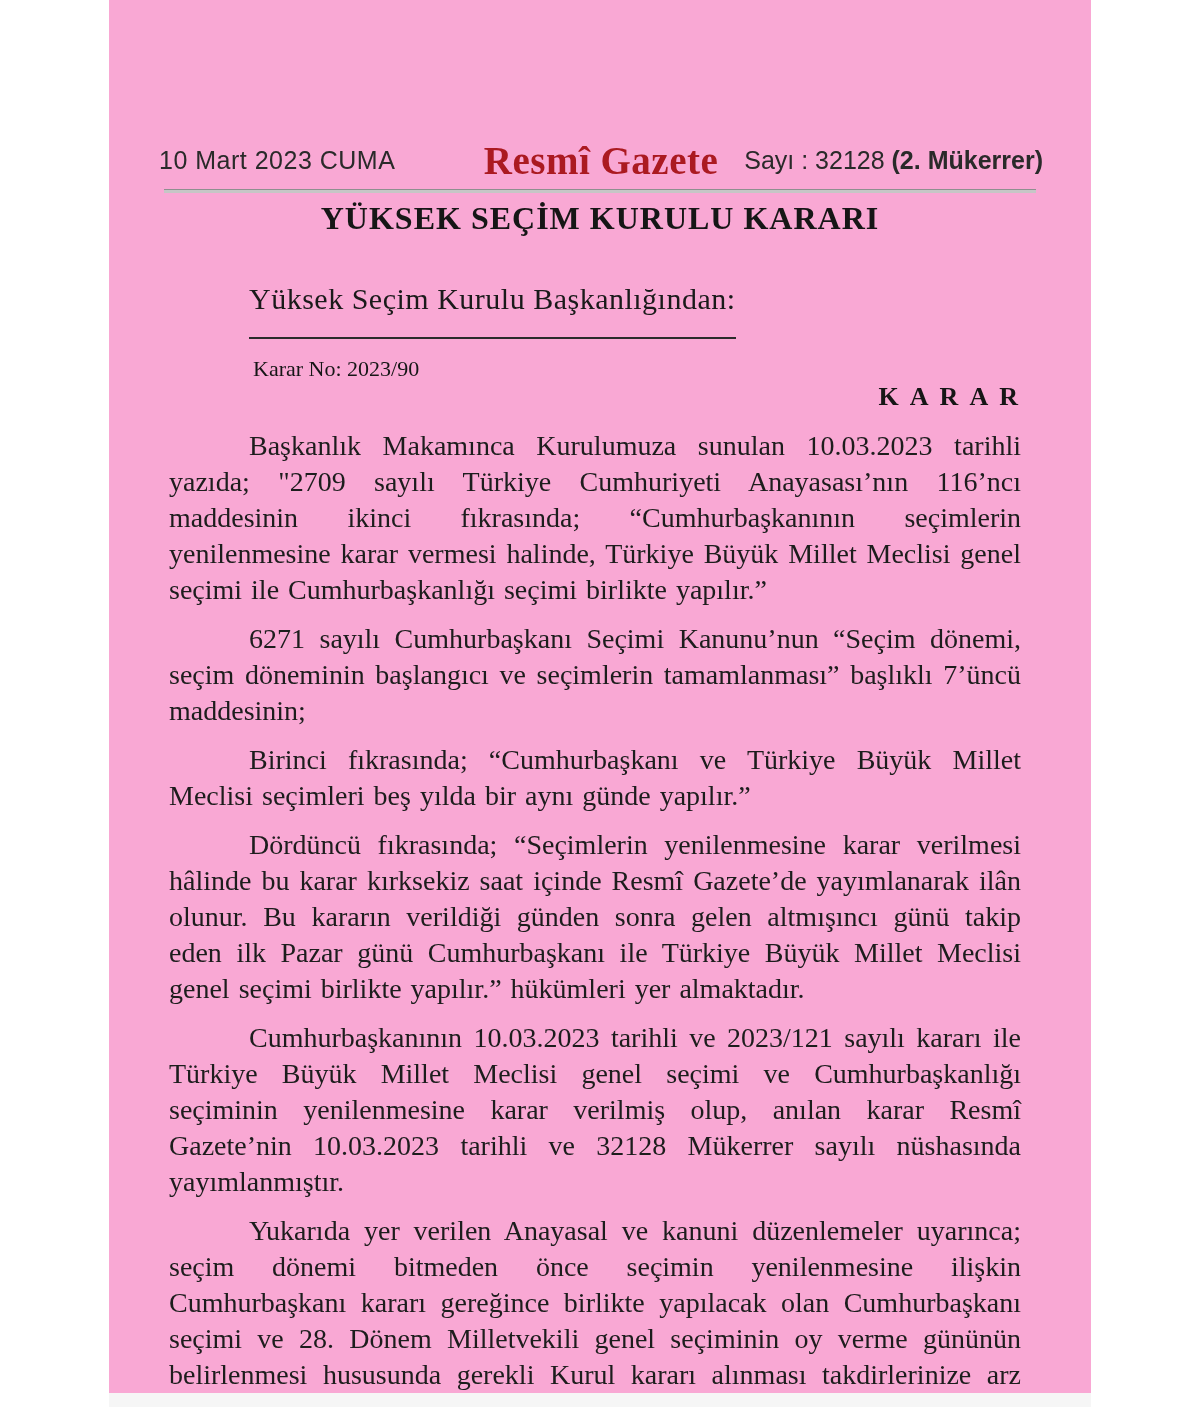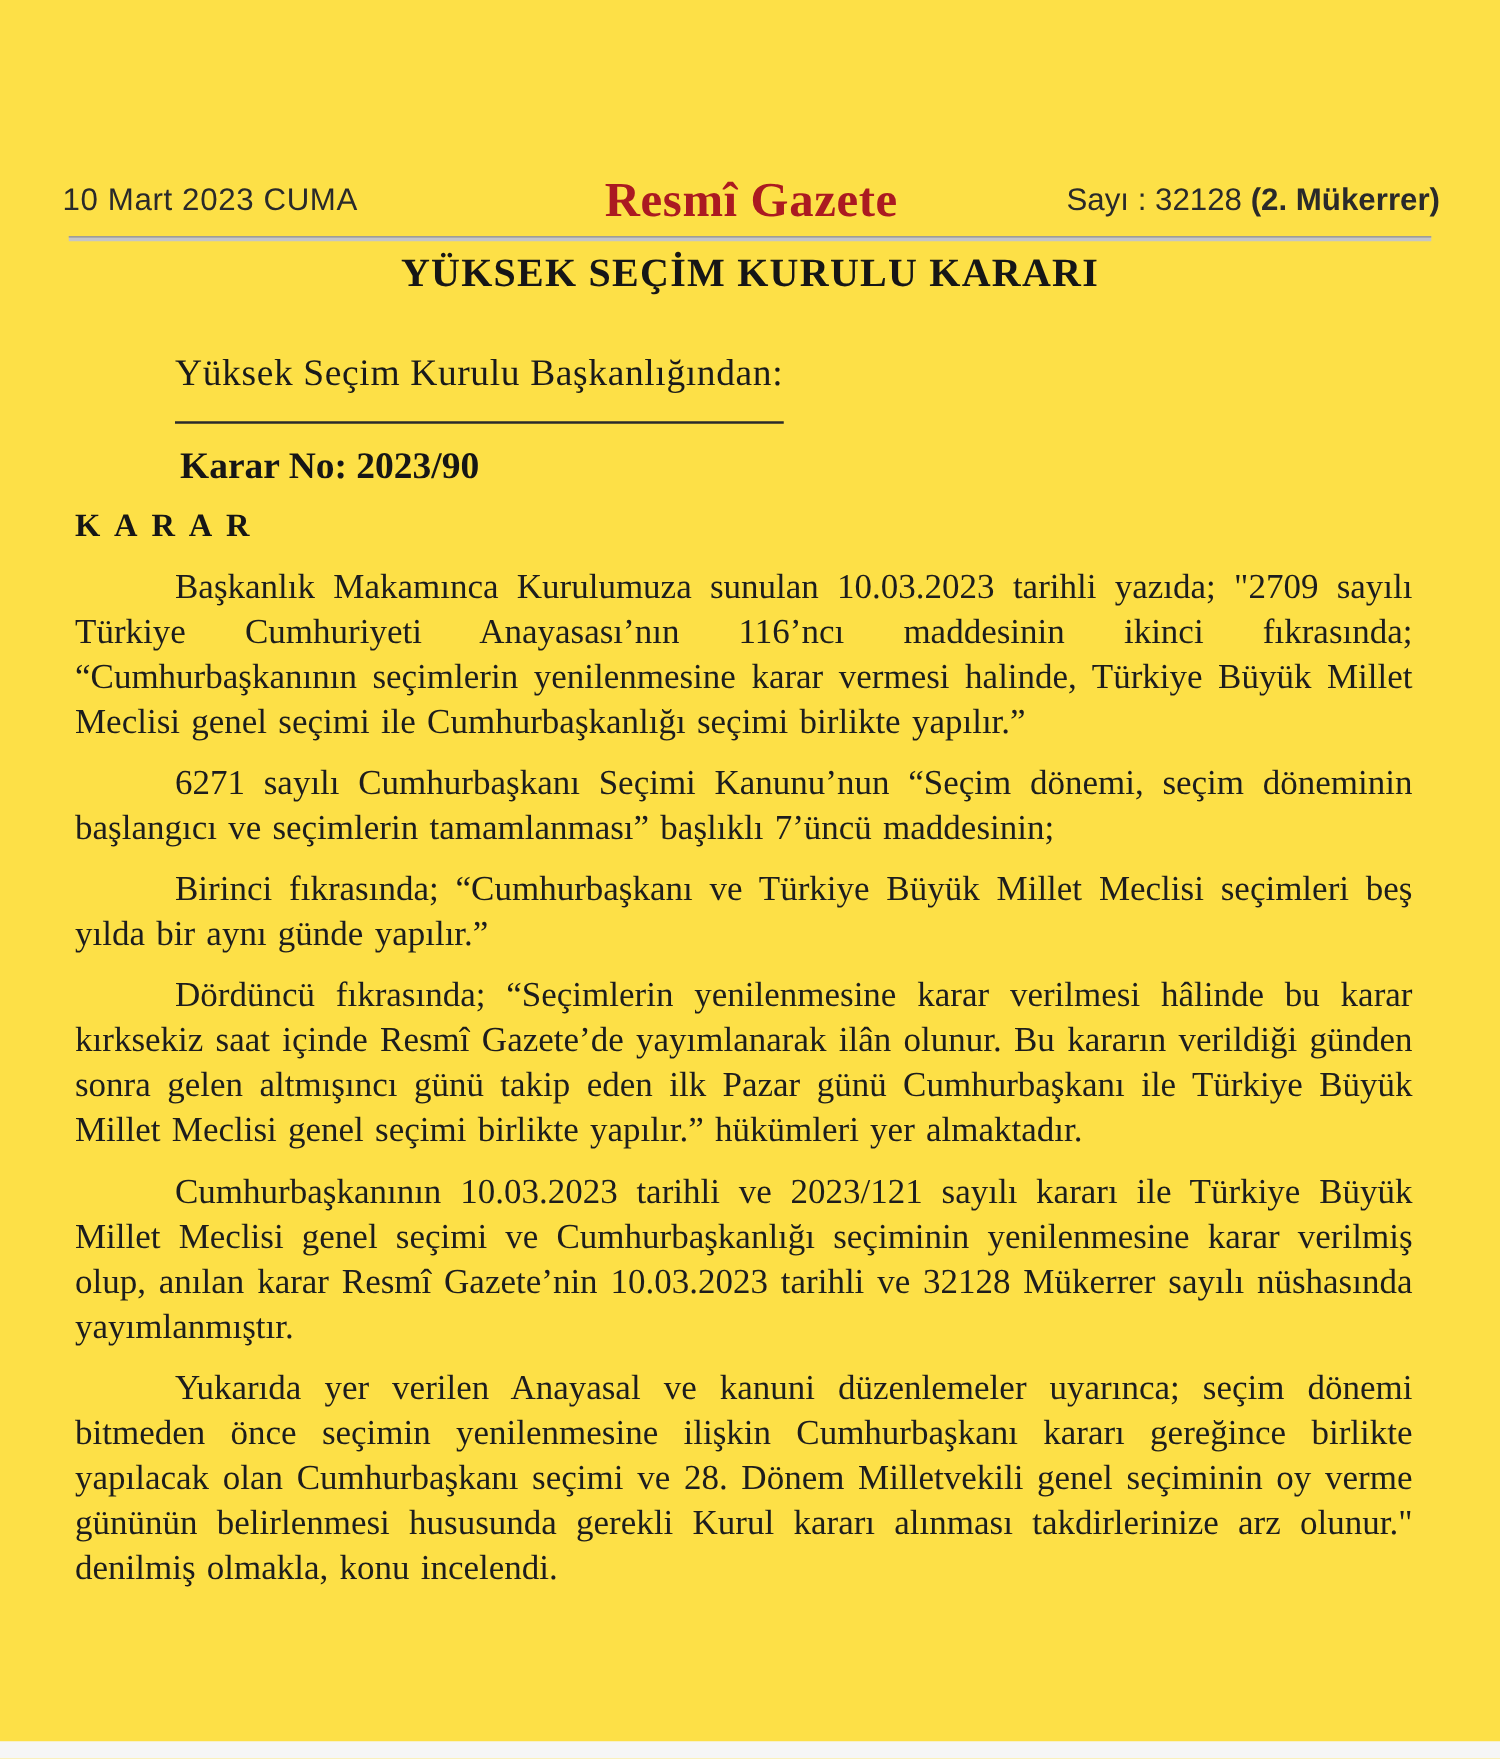--- a/index.html
+++ b/index.html
@@ -3,24 +3,24 @@
 <meta charset="utf-8">
 <style>
   * { margin: 0; padding: 0; box-sizing: border-box; }
 
   html, body {
     background: #ffffff;
   }
 
   .page {
     position: relative;
-    width: 1200px;
+    width: 982px;
     height: 1407px;
     margin: 0 auto;
-    background: #fde047;
+    background: #f9a8d4;
     font-family: "Liberation Serif", "DejaVu Serif", serif;
     color: #1d1d1d;
     overflow: hidden;
   }
 
   
   .masthead {
     position: absolute;
     top: 137px;
     left: 50px;
@@ -94,28 +94,27 @@
     font-size: 30px;
     color: #1a1a1a;
     border-bottom: 2px solid #2b2b2b;
     padding-bottom: 21px;
     letter-spacing: 0.5px;
   }
 
   .decision-no {
     margin-top: 17px;
     margin-left: 84px;
-    font-weight: bold;
-    font-size: 30px;
+    font-weight: normal;
+    font-size: 22px;
     color: #161616;
   }
 
   .karar-heading {
-    margin-top: 16px;
-    text-align: left;
+    text-align: right;
     font-weight: bold;
     font-size: 26px;
     letter-spacing: 3px;
     color: #161616;
     font-family: Liberation Serif, serif;
   }
 
   
   .body-text {
     margin-top: 16px;

